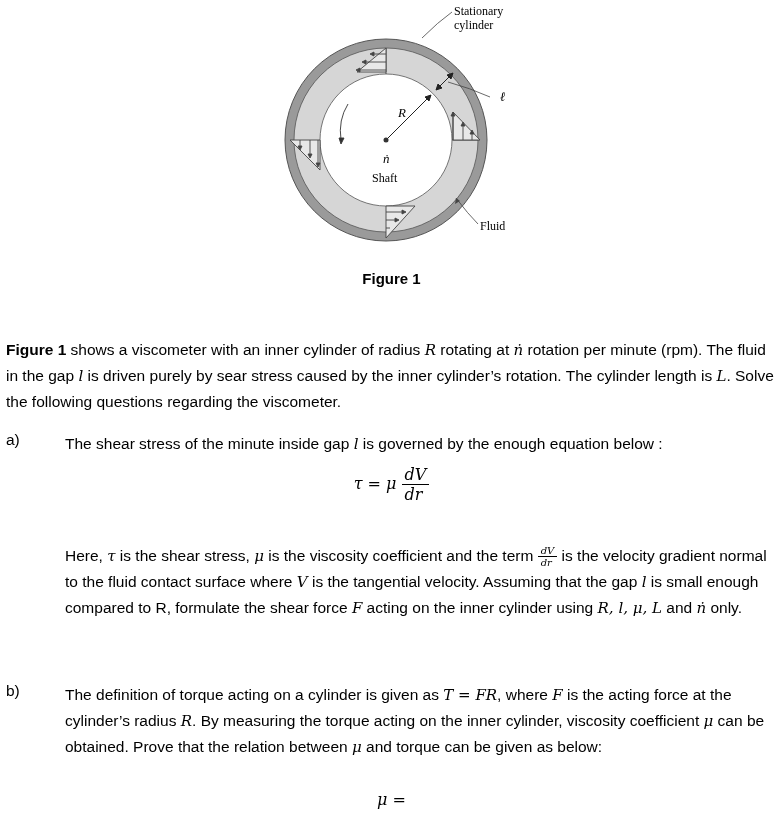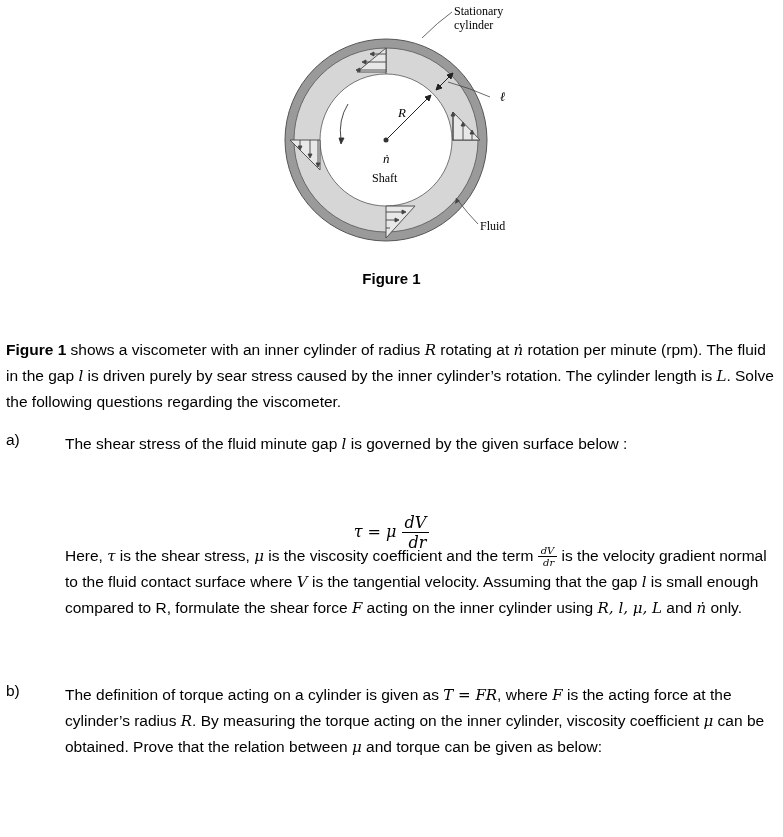--- a/index.html
+++ b/index.html
@@ -6,22 +6,22 @@
   body { width:783px; height:837px; position:relative; overflow:hidden;
          font-family:"Liberation Sans", sans-serif; color:#000; }
   .figure { position:absolute; left:270px; top:0; width:260px; height:250px; }
   .caption { position:absolute; left:0; width:783px; top:270px; text-align:center;
              font-weight:bold; font-size:15px; }
   .para { position:absolute; left:6px; width:775px; font-size:15.5px; line-height:25px; }
   .q-label { position:absolute; left:6px; font-size:15.5px; }
   .q-body { position:absolute; left:65px; width:716px; font-size:15.5px; line-height:25px; }
   .m { font-family:"DejaVu Serif", serif; font-style:italic; font-size:15px; }
   .eq { position:absolute; left:0; width:783px; text-align:center;
-        font-family:"DejaVu Serif", serif; font-style:italic; font-size:16px;margin-top:48px; }
-  .frac { display:inline-block; vertical-align:middle; text-align:right;font-style:italic; }
+        font-family:"DejaVu Serif", serif; font-style:italic; font-size:16px; }
+  .frac { display:inline-block; vertical-align:middle; text-align:left;font-style:italic; }
   .frac .num { display:block; padding:0 3px; border-bottom:1px solid #000; }
   .frac .den { display:block; padding:0 3px; }
   .frac.small { font-size:10px; line-height:11px; }
   .svgtext { font-family:"Liberation Serif", serif; }
 </style>
 </head>
 <body>
 
 <div class="figure">
   <svg width="260" height="250" viewBox="0 0 260 250">
@@ -109,21 +109,21 @@
 </div>
 
 <div class="caption">Figure 1</div>
 
 <div class="para" style="top:337px;">
   <b>Figure 1</b><span> shows a viscometer with an inner cylinder of radius </span><span class="m">R</span><span> rotating at </span><span class="m">ṅ</span><span> rotation per minute (rpm). The fluid in the gap </span><span class="m">l</span><span> is driven purely by sear stress caused by the inner cylinder’s rotation. The cylinder length is </span><span class="m">L</span><span>. Solve the following questions regarding the viscometer.</span>
 </div>
 
 <div class="q-label" style="top:431px;">a)</div>
 <div class="q-body" style="top:431px;">
-  <span>The shear stress of the fluid minute gap </span><span class="m">l</span><span> is governed by the given surface below :</span>
+  <span>The shear stress of the minute inside gap </span><span class="m">l</span><span> is governed by the enough equation below :</span>
 </div>
 
 <div class="eq" style="top:465px;">
   <span>τ = μ</span>
   <span class="frac">
     <span class="num">dV</span>
     <span class="den">dr</span>
   </span>
 </div>
 

